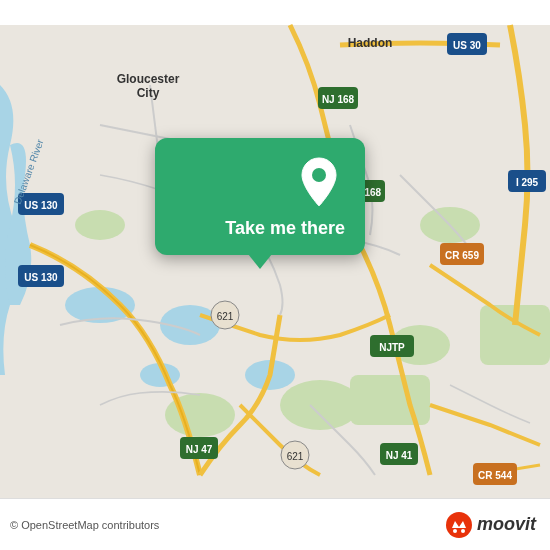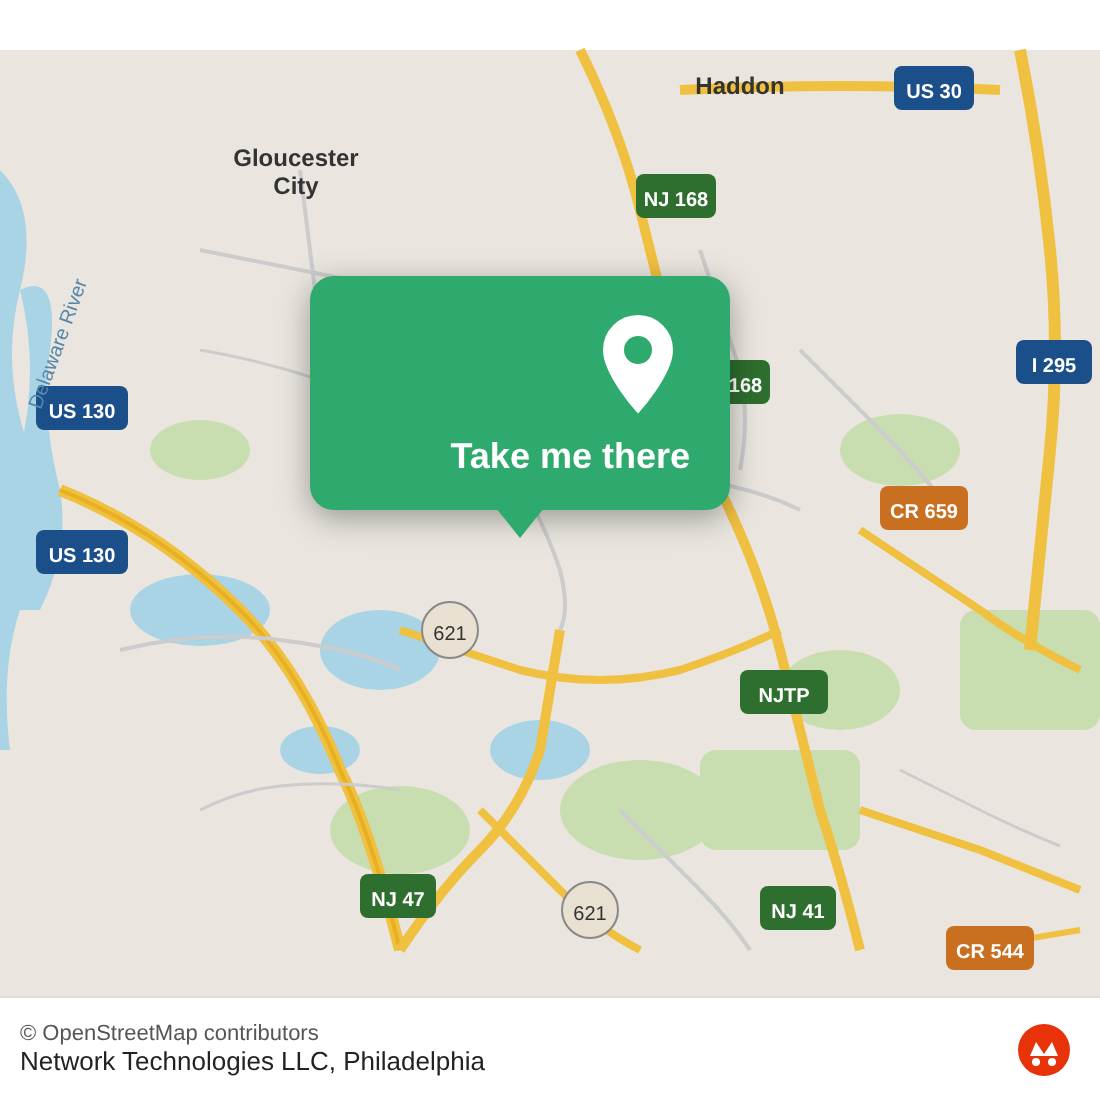--- a/index.html
+++ b/index.html
@@ -82,21 +82,20 @@
       display: flex;
       align-items: center;
       justify-content: space-between;
       padding: 0 14px 0 10px;
       border-top: 1px solid #ddd;
       z-index: 20;
     }
 
     #bottom-left {
       display: flex;
-      flex-direction: column;
     }
 
     #copyright-text {
       font-size: 11px;
       color: #555;
     }
 
     #location-name {
       font-size: 13px;
       color: #222;
@@ -235,26 +234,26 @@
         <path d="M22 2C12.6 2 5 9.6 5 19C5 31.5 22 50 22 50C22 50 39 31.5 39 19C39 9.6 31.4 2 22 2Z" fill="white" stroke="white" stroke-width="1"></path>
         <circle cx="22" cy="19" r="7" fill="#2eaa6e"></circle>
       </svg>
     </div>
     <span id="take-me-there-label">Take me there</span>
   </div>
 
   <div id="bottom-bar">
     <div id="bottom-left">
       <span id="copyright-text">© OpenStreetMap contributors</span>
-      <span id="location-name">Network Technologies LLC, Philadelphia</span>
     </div>
     <div id="moovit-logo">
 
       <svg id="moovit-icon" width="28" height="28" viewBox="0 0 28 28" xmlns="http://www.w3.org/2000/svg">
         <circle cx="14" cy="14" r="13" fill="#e8320a"></circle>
         <path d="M7,17 L10,10 L14,16 L18,10 L21,17Z" fill="white"></path>
         <circle cx="10" cy="20" r="2" fill="white"></circle>
         <circle cx="18" cy="20" r="2" fill="white"></circle>
       </svg>
+      <span id="moovit-text">moovit</span>
     </div>
   </div>
 
 </div>
 
 </body></html>

